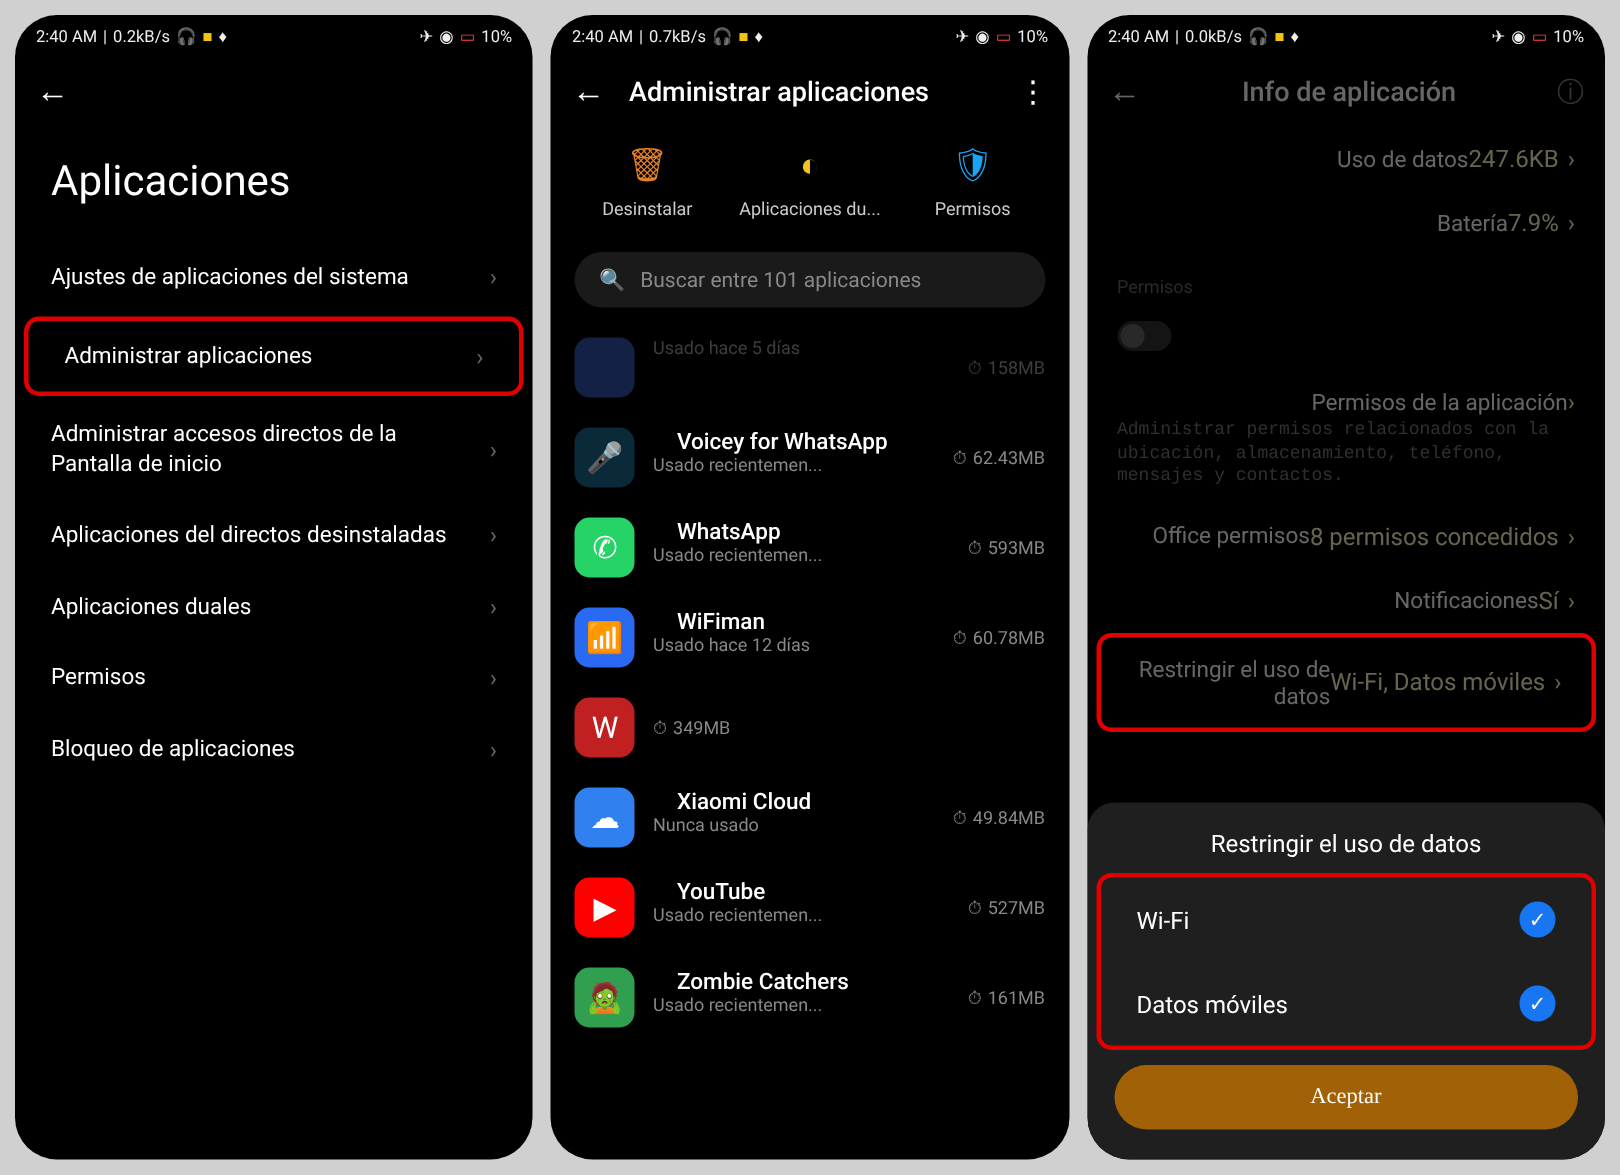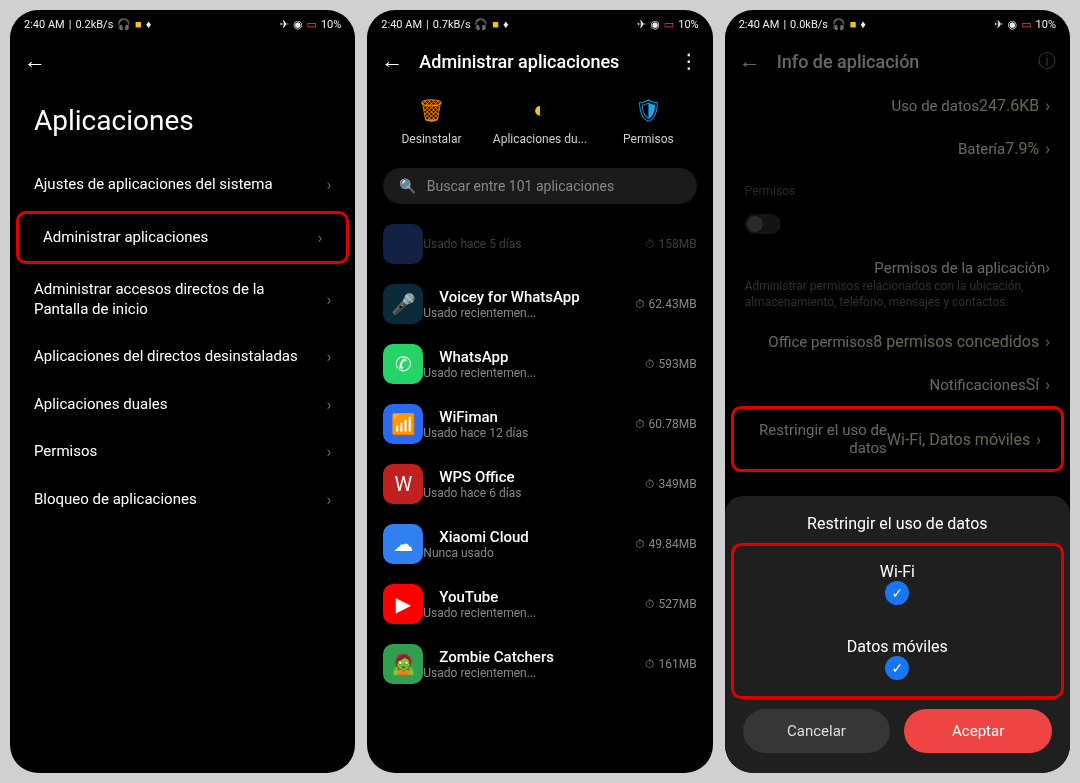--- a/index.html
+++ b/index.html
@@ -103,22 +103,22 @@
     padding: 10px 16px;
     display: flex;
     align-items: center;
     gap: 10px;
     color: #888;
     font-size: 14px;
   }
   .app-list { flex:1; overflow:hidden; }
   .app-row {
     display: flex;
-    align-items: center;
     padding: 10px 16px;
+    gap: 12px;
   }
   .app-icon {
     width: 40px; height: 40px;
     border-radius: 10px;
     display:flex; align-items:center; justify-content:center;
     font-size:20px; color:#fff;
   }
   .app-info { flex:1; display:flex; flex-direction:column; }
   .app-name { font-size:15px; font-weight:500;margin-left:16px; }
   .app-sub { font-size:12px; color:#888; }
@@ -129,51 +129,50 @@
   .dimmed { opacity:0.4; }
   .section-label { font-size:12px; color:#666; padding: 14px 20px 4px; }
   .row3 {
     display:flex; justify-content:space-between; align-items:center;
     padding: 12px 20px;
     font-size:15px;
     text-align:right;
   }
   .row3 .val { color:#fef9c3; font-size:16px; display:flex; align-items:center; gap:6px;}
   .row3 .title3 { flex:1; }
-  .sub3 { font-size:12px; color:#777; padding:0 20px 10px; line-height:1.3;}
+  .sub3 { font-size:12px; color:#777; padding:0 20px 10px; line-height:1.3;font-family:Liberation Mono, monospace;}
   .toggle {
     width:36px; height:20px; background:#333; border-radius:10px; position:relative;
   }
   .toggle::after{
     content:''; position:absolute; width:16px; height:16px; background:#666; border-radius:50%;
     top:2px; left:2px;
   }
   .sheet {
     position:absolute; bottom:0; left:0; right:0;
     background:#1f1f1f;
     border-radius:18px 18px 0 0;
     padding:18px 0 14px;
   }
   .sheet-title { text-align:center; font-size:16px; padding-bottom:10px;}
   .sheet-row {
     display:flex; justify-content:space-between; align-items:center;
     padding:16px 24px;
     font-size:16px;
-    flex-direction:column;
   }
   .checkcircle {
     width:24px; height:24px; background:#1976f2; border-radius:50%;
     display:flex; align-items:center; justify-content:center; color:#fff; font-size:14px;
   }
   .sheet-btns { display:flex; gap:14px; padding:10px 18px 6px;}
   .sheet-btn {
     flex:1; padding:13px 0; border-radius:24px; text-align:center; font-size:15px;
   }
   .btn-cancel { background:#363636; color:#ddd;}
-  .btn-accept { background:#ef4444; color:#fff;}
+  .btn-accept { background:#a16207; color:#fff;font-family:Liberation Serif, serif;}
   .redbox2 {
     border:3px solid #e00000; border-radius:10px; margin:0 6px;
   }
   .info-icon { font-size:18px; color:#888;}
 </style>
 </head>
 <body>
 
 <div class="phone">
   <div class="status-bar">
@@ -296,24 +295,20 @@
     <div class="app-row">
       <div class="app-icon" style="background:#2a6af2">📶</div>
       <div class="app-info">
         <span class="app-name">WiFiman</span>
         <span class="app-sub">Usado hace 12 días</span>
       </div>
       <span class="app-size">⏱ <span>60.78MB</span></span>
     </div>
     <div class="app-row">
       <div class="app-icon" style="background:#c02020">W</div>
-      <div class="app-info">
-        <span class="app-name">WPS Office</span>
-        <span class="app-sub">Usado hace 6 días</span>
-      </div>
       <span class="app-size">⏱ <span>349MB</span></span>
     </div>
     <div class="app-row">
       <div class="app-icon" style="background:#3080f0">☁</div>
       <div class="app-info">
         <span class="app-name">Xiaomi Cloud</span>
         <span class="app-sub">Nunca usado</span>
       </div>
       <span class="app-size">⏱ <span>49.84MB</span></span>
     </div>
@@ -350,21 +345,21 @@
       <span class="status-icon">✈</span>
       <span class="status-icon">◉</span>
       <span class="status-icon battery-icon">▭</span>
       <span>10%</span>
     </div>
   </div>
 
   <div class="dimmed">
     <div class="header">
       <span class="back-arrow">←</span>
-      <span class="header-title" style="">Info de aplicación</span>
+      <span class="header-title" style="text-align:center">Info de aplicación</span>
       <span class="info-icon">ⓘ</span>
     </div>
     <div class="row3">
       <span class="title3">Uso de datos</span>
       <span class="val"><span>247.6KB</span> ›</span>
     </div>
     <div class="row3">
       <span class="title3">Batería</span>
       <span class="val"><span>7.9%</span> ›</span>
     </div>
@@ -400,17 +395,16 @@
       <div class="sheet-row">
         <span>Wi-Fi</span>
         <span class="checkcircle">✓</span>
       </div>
       <div class="sheet-row">
         <span>Datos móviles</span>
         <span class="checkcircle">✓</span>
       </div>
     </div>
     <div class="sheet-btns">
-      <div class="sheet-btn btn-cancel">Cancelar</div>
       <div class="sheet-btn btn-accept">Aceptar</div>
     </div>
   </div>
 </div>
 
 </body></html>

